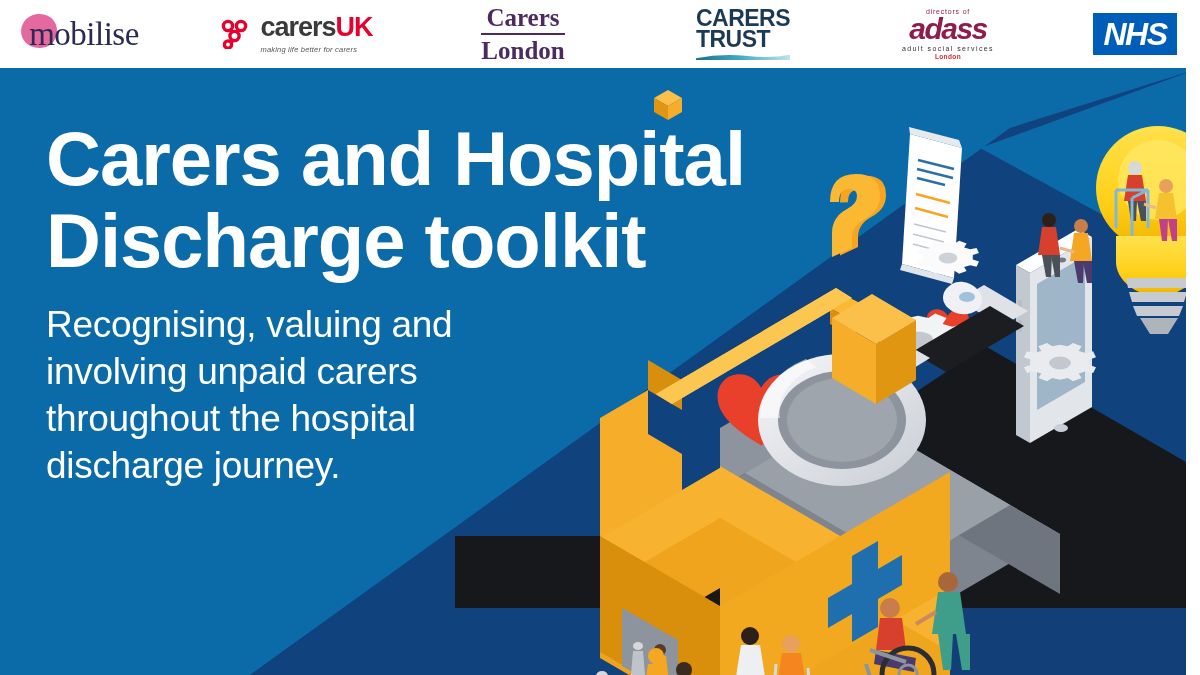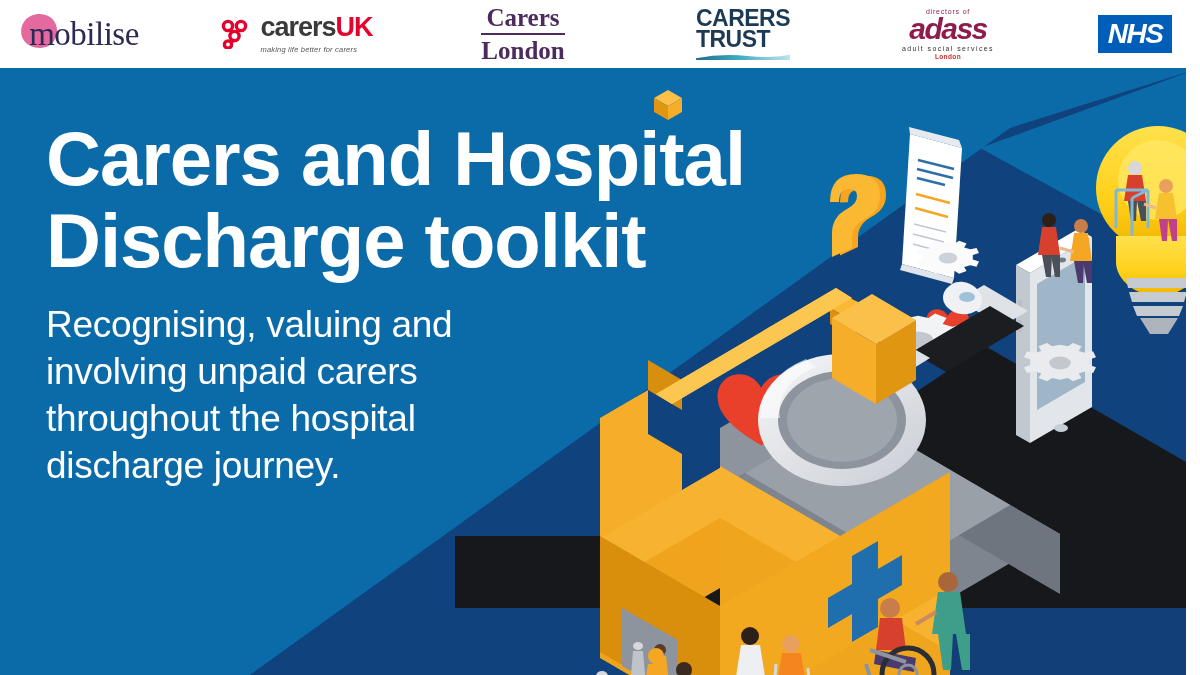--- a/index.html
+++ b/index.html
@@ -68,21 +68,21 @@
   }
   .ad-sub { font-size:7px; color:#333; letter-spacing:1.4px; margin-top:1px; }
   .ad-city { font-size:6.5px; color:#D42A2A; font-weight:bold; letter-spacing:0.4px; margin-top:2px; }
 
   
   .logo-nhs { left:1085px; width:100px; }
   .nhs-box {
     background:#005EB8; padding:5px 10px; display:flex; align-items:center; justify-content:center;
   }
   .nhs-txt {
-    color:#ffffff; font-size:28px; font-weight:bold; font-style:italic;
+    color:#ffffff; font-size:32px; font-weight:bold; font-style:italic;
     letter-spacing:-1.5px; line-height:1;
   }
 
   
   .hero {
     position:absolute; left:0; top:68px; width:1186px; height:607px;
     background:#0A6BA8; overflow:hidden;
   }
   .hero-bg { position:absolute; left:0; top:0; width:1200px; height:607px; }
 

